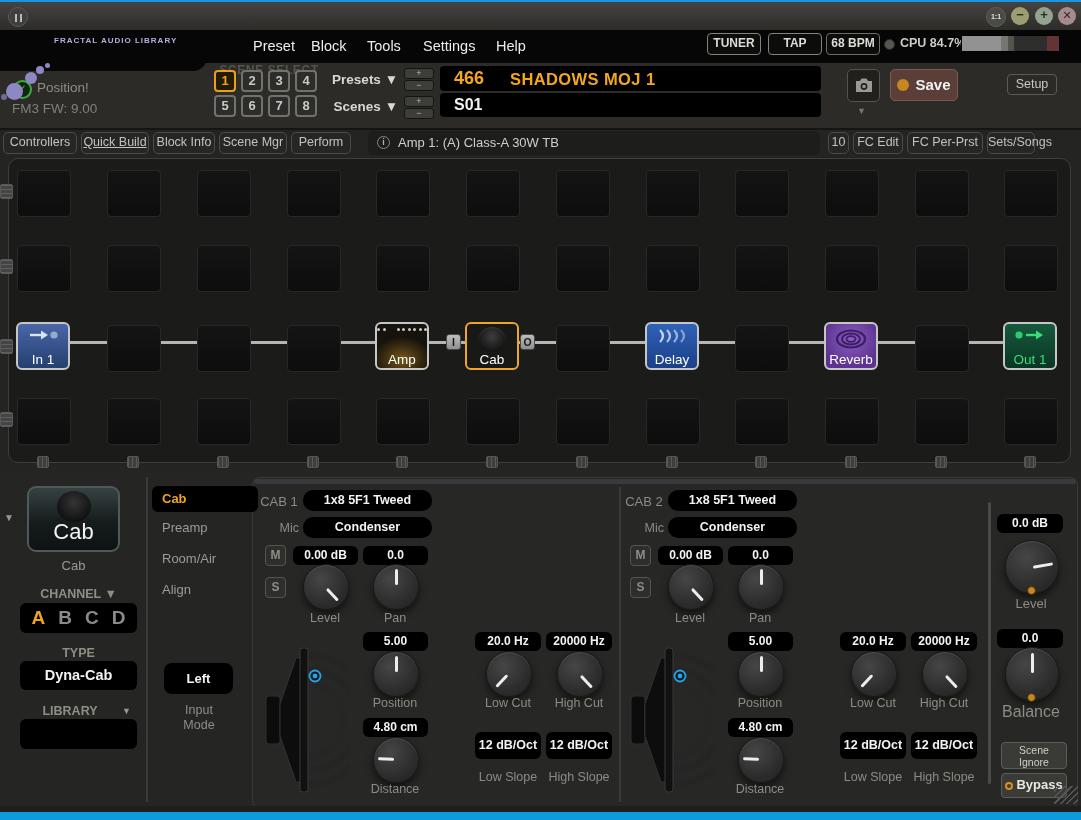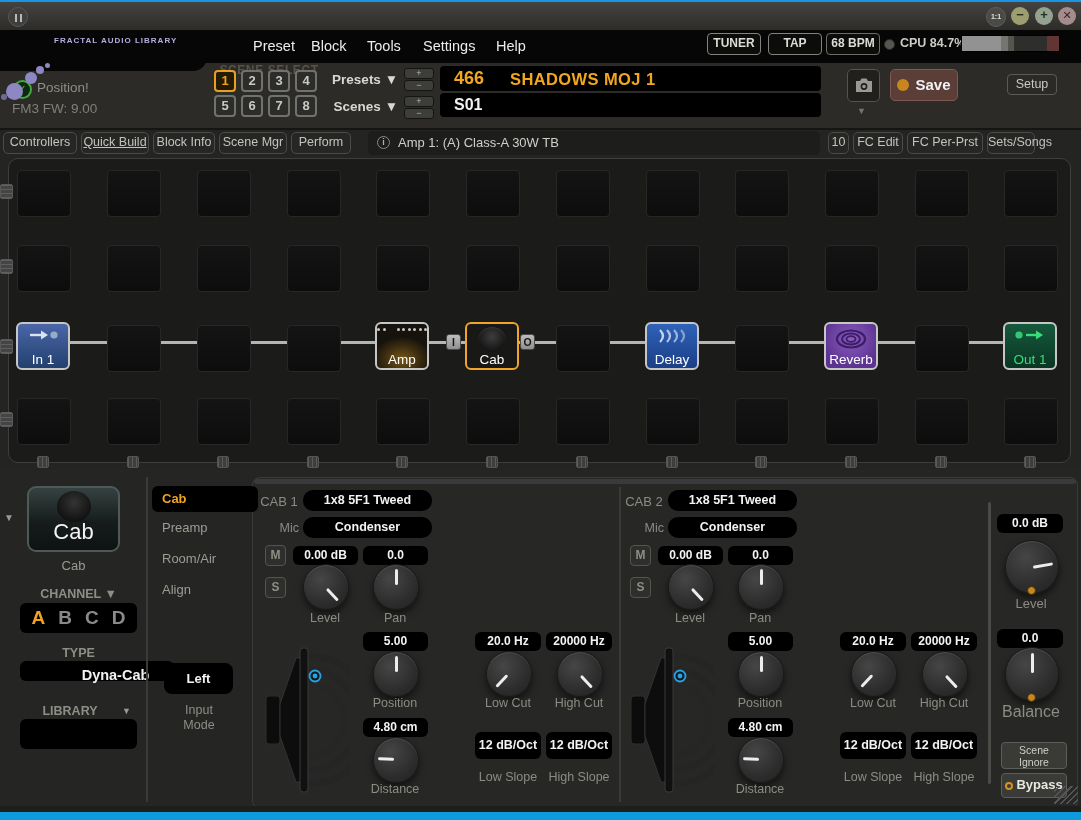--- a/index.html
+++ b/index.html
@@ -256,21 +256,21 @@
     <div class="abs" style="left:27px;top:88px;width:93px;text-align:center;font-size:13px;color:#9a9a92;">Cab</div>
 
     <div class="abs" style="left:20px;top:117px;width:117px;text-align:center;font-size:12.5px;font-weight:bold;color:#8e8e86;">CHANNEL ▼</div>
     <div class="abs" style="left:20px;top:133px;width:117px;height:30px;background:#000;border-radius:6px;display:flex;justify-content:center;gap:13px;align-items:center;font-size:19px;font-weight:bold;">
       <span style="color:#f0a41e;">A</span>
       <span style="color:#8a8a8a;">B</span>
       <span style="color:#8a8a8a;">C</span>
       <span style="color:#8a8a8a;">D</span>
     </div>
     <div class="abs" style="left:20px;top:176px;width:117px;text-align:center;font-size:12.5px;font-weight:bold;color:#8e8e86;">TYPE</div>
-    <div class="abs" style="left:20px;top:191px;width:117px;height:20px;background:#000;border-radius:6px;color:#f2f2f2;font-size:14.5px;font-weight:bold;text-align:center;line-height:29px;padding-left:37px;">Dyna-Cab</div>
+    <div class="abs" style="left:20px;top:191px;width:117px;height:29px;background:#000;border-radius:6px;color:#f2f2f2;font-size:14.5px;font-weight:bold;text-align:center;line-height:29px;">Dyna-Cab</div>
     <div class="abs" style="left:20px;top:234px;width:100px;text-align:center;font-size:12.5px;font-weight:bold;color:#8e8e86;">LIBRARY</div>
     <div class="abs caret" style="left:122px;top:236px;">▼</div>
     <div class="abs" style="left:20px;top:249px;width:117px;height:30px;background:#000;border-radius:6px;"></div>
 
     <div class="abs" style="left:146px;top:7px;width:2px;height:325px;background:#3a3a38;"></div>
 
     <div class="abs" style="left:152px;top:16px;width:106px;height:26px;background:#000;border-radius:6px;color:#f0a41e;font-weight:bold;font-size:13px;line-height:26px;padding-left:10px;box-sizing:border-box;">Cab</div>
     <div class="abs sidetab" style="top:50px;">Preamp</div>
     <div class="abs sidetab" style="top:81px;text-align:right;">Room/Air</div>
     <div class="abs sidetab" style="top:112px;">Align</div>

